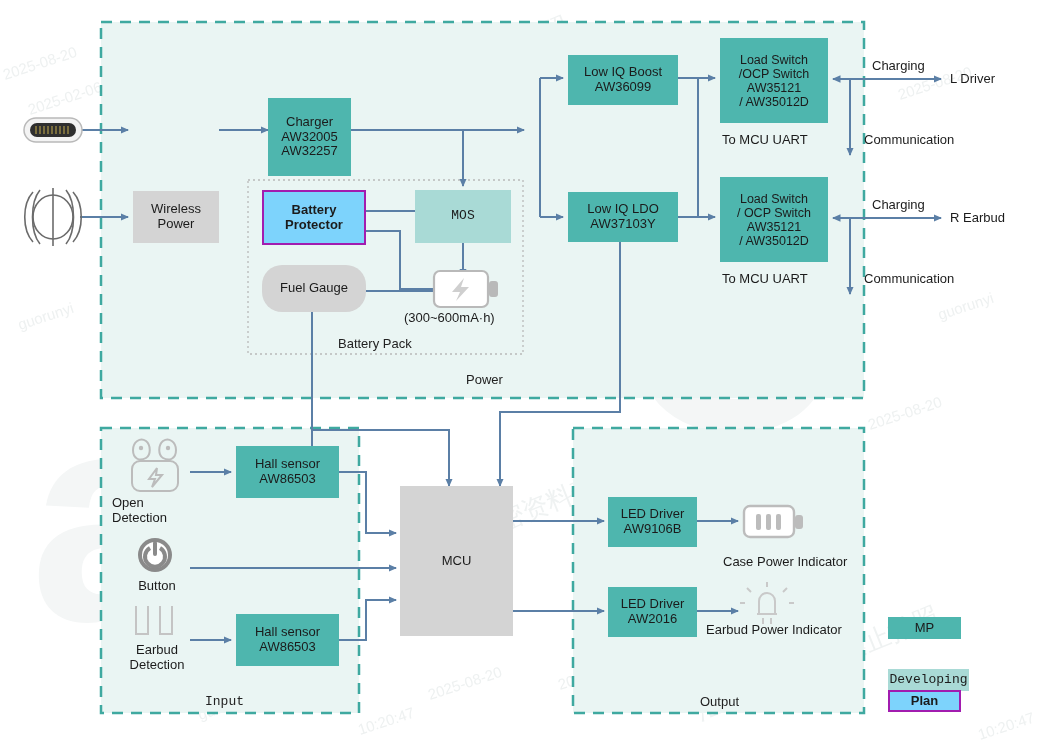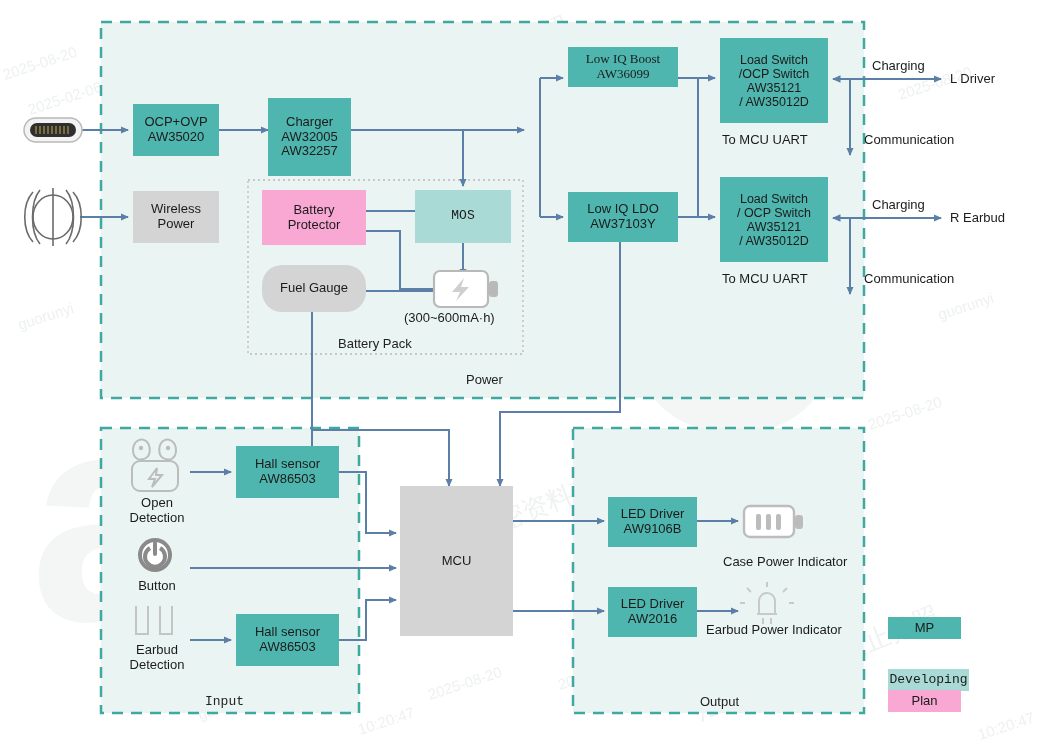--- a/index.html
+++ b/index.html
@@ -4,21 +4,21 @@
 <style>
   html,body{margin:0;padding:0;background:#ffffff;}
   body{width:1058px;height:752px;position:relative;overflow:hidden;
        font-family:"Liberation Sans","DejaVu Sans",sans-serif;}
   #stage{position:absolute;left:0;top:0;width:1058px;height:752px;}
   svg.layer{position:absolute;left:0;top:0;width:1058px;height:752px;pointer-events:none;}
   .box{position:absolute;box-sizing:border-box;display:flex;align-items:center;
        justify-content:center;text-align:center;line-height:1.12;color:#1b1b1b;}
   .mp{background:#4eb6ae;}
   .dev{background:#a9dad6;font-family:Liberation Mono, monospace;}
-  .plan{background:#f9a8d4;border:2px solid #f9a8d4;}
+  .plan{background:#7dd3fc;border:2px solid #a21caf;font-weight:bold;}
   .grey{background:#d4d4d4;}
   .lbl{position:absolute;color:#1b1b1b;white-space:nowrap;}
   .region-name{position:absolute;font-size:13px;color:#222;}
 </style>
 </head>
 <body>
 
 <div id="stage">
 
   <svg class="layer">
@@ -143,26 +143,20 @@
     <g fill="none" stroke="#6b6b6b" stroke-width="1.6">
       <ellipse cx="53" cy="217" rx="20" ry="22"></ellipse>
       <path d="M53,188 L53,246"></path>
       <path d="M40,190 C30,202 30,232 40,244"></path>
       <path d="M66,190 C76,202 76,232 66,244"></path>
       <path d="M33,192 C22,204 22,230 33,242"></path>
       <path d="M73,192 C84,204 84,230 73,242"></path>
     </g>
   </svg>
 
-  <div class="box mp" style="left:133px;top:104px;width:86px;height:52px;font-size:13px;">
-    <span style="display:block">
-      <span>OCP+OVP</span><br>
-      <span>AW35020</span>
-    </span>
-  </div>
 
   <div class="box mp" style="left:268px;top:98px;width:83px;height:78px;font-size:13px;">
     <span style="display:block">
       <span>Charger</span><br>
       <span>AW32005</span><br>
       <span>AW32257</span>
     </span>
   </div>
 
   <div class="box grey" style="left:133px;top:191px;width:86px;height:52px;font-size:13px;">
@@ -189,21 +183,21 @@
 
   <svg class="layer">
     <g>
       <rect x="434" y="271" width="54" height="36" rx="6" fill="#ffffff" stroke="#b9b9b9" stroke-width="2.2"></rect>
       <rect x="489" y="281" width="9" height="16" rx="3" fill="#b9b9b9"></rect>
       <path d="M464,278 L452,292 L460,292 L456,301 L469,287 L461,287 z" fill="#cfcfcf"></path>
     </g>
   </svg>
   <div class="lbl" style="left:404px;top:310px;font-size:13px;">(300~600mA·h)</div>
 
-  <div class="box mp" style="left:568px;top:47px;width:110px;height:40px;font-size:13px;font-family:Liberation Serif, serif;">
+  <div class="box mp" style="left:568px;top:55px;width:110px;height:50px;font-size:13px;">
     <span style="display:block">
       <span>Low IQ Boost</span><br>
       <span>AW36099</span>
     </span>
   </div>
 
   <div class="box mp" style="left:568px;top:192px;width:110px;height:50px;font-size:13px;">
     <span style="display:block">
       <span>Low IQ LDO</span><br>
       <span>AW37103Y</span>
@@ -255,21 +249,21 @@
       <circle cx="155" cy="555" r="13" fill="#ffffff"></circle>
       <path d="M150,548 A10,10 0 1,0 160,548" fill="none" stroke="#8a8a8a" stroke-width="4"></path>
       <path d="M155,543 L155,554" stroke="#8a8a8a" stroke-width="4" stroke-linecap="round"></path>
     </g>
     <g fill="none" stroke="#c4c4c4" stroke-width="2">
       <path d="M136,606 L136,634 L148,634 L148,606"></path>
       <path d="M160,606 L160,634 L172,634 L172,606"></path>
     </g>
   </svg>
 
-  <div class="lbl" style="left:112px;top:495px;font-size:13px;text-align:center;width:90px;">
+  <div class="lbl" style="left:112px;top:495px;font-size:13px;text-align:left;width:90px;">
     <span>Open</span><br>
     <span>Detection</span>
   </div>
   <div class="lbl" style="left:112px;top:578px;font-size:13px;text-align:center;width:90px;">
     <span>Button</span>
   </div>
   <div class="lbl" style="left:112px;top:642px;font-size:13px;text-align:center;width:90px;">
     <span>Earbud</span><br>
     <span>Detection</span>
   </div>

